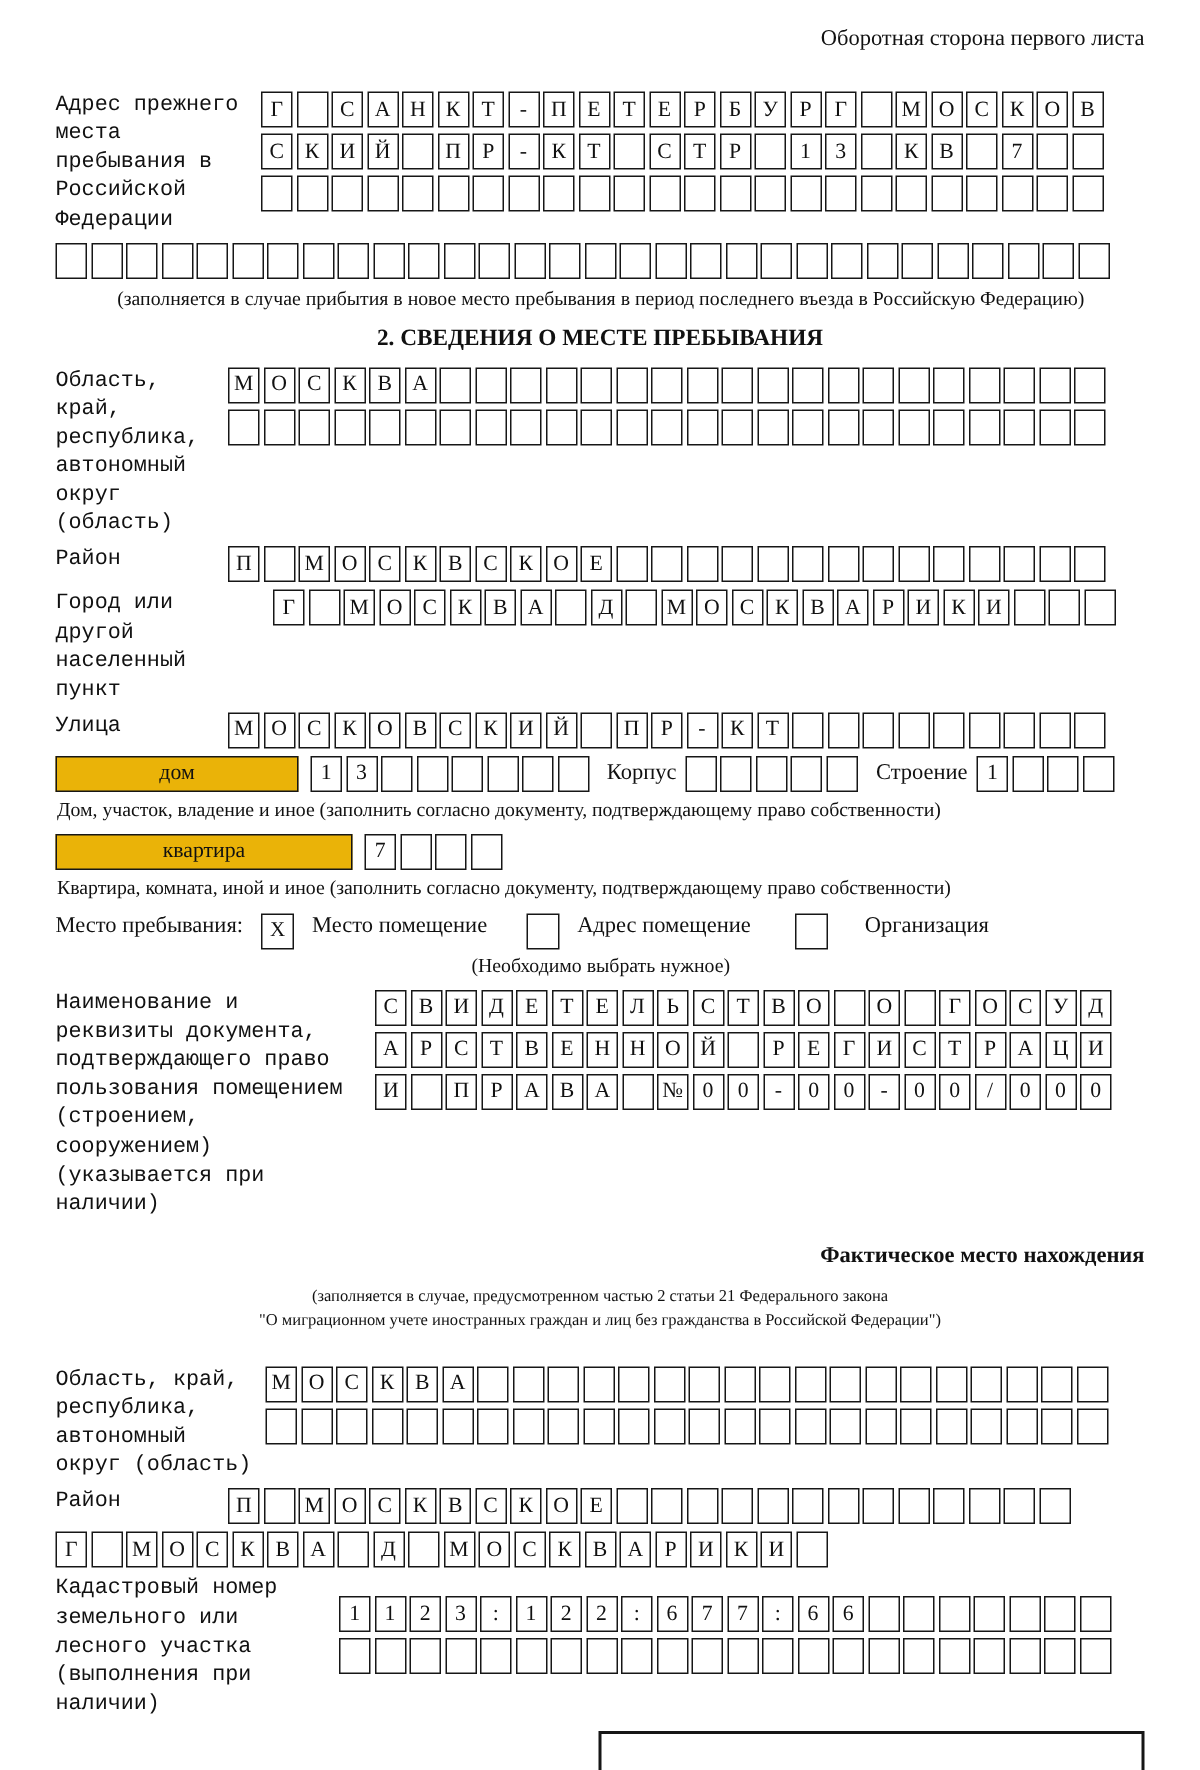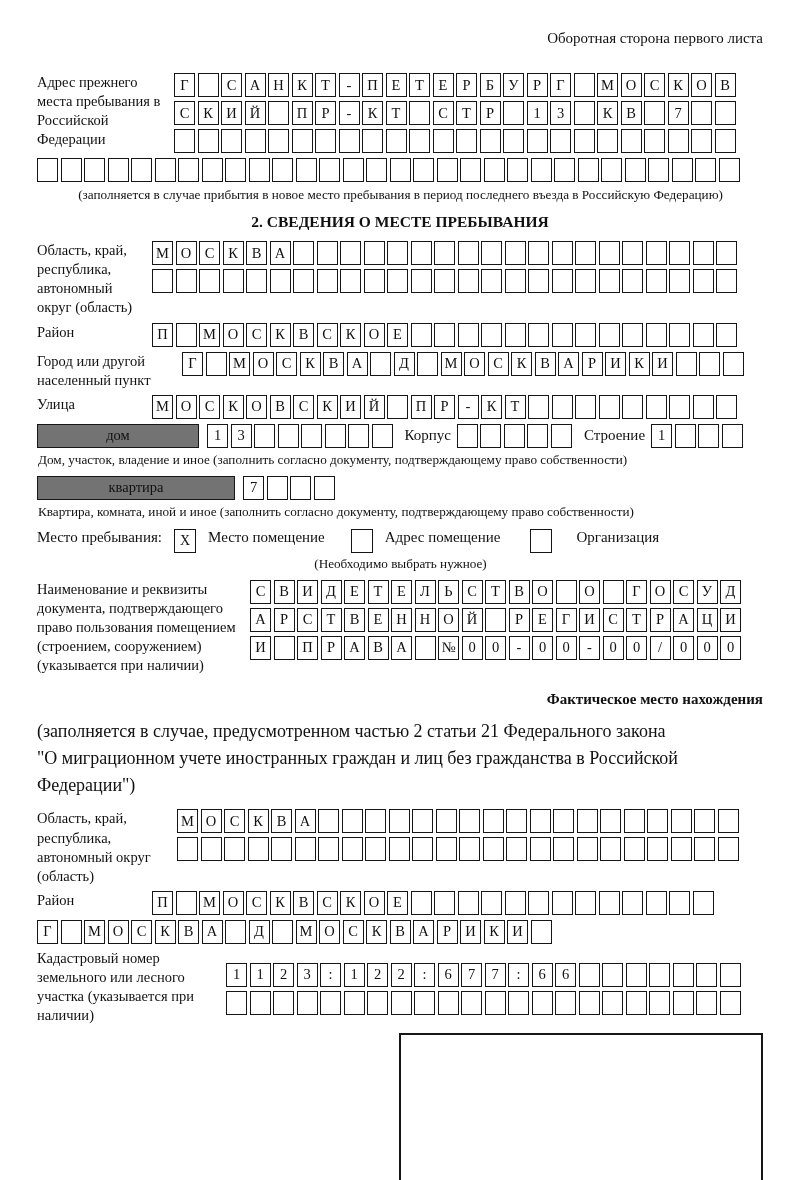--- a/index.html
+++ b/index.html
@@ -6,23 +6,23 @@
   .page{
     position:relative;
     width:800px;height:1180px;
     box-sizing:border-box;
     padding:14px 37px 0 37px;
     background:#ffffff;
     color:#111;
     font-family:"Liberation Serif","DejaVu Serif",serif;
     overflow:hidden;
   }
-  .side-note{text-align:right;font-size:15px;margin:16px 0 26px 0;}
+  .side-note{text-align:right;font-size:15px;margin:4px 0 26px 0;}
   .f{display:flex;align-items:flex-start;margin-bottom:5px;}
-  .label{font-size:14.5px;line-height:1.32;box-sizing:border-box;padding-right:8px;flex:none;}
+  .label{font-size:14.5px;line-height:1.32;box-sizing:border-box;padding-right:8px;flex:none;font-family:Liberation Mono, monospace;}
   .lw137{width:137px;}
   .lw115{width:115px;}
   .lw145{width:145px;}
   .lw213{width:213px;}
   .lw140{width:140px;}
   .lw191{width:191px;}
   .lw189{width:189px;}
   .rows{display:flex;flex-direction:column;row-gap:4px;}
   .cellrow{display:flex;column-gap:2.5px;}
   .cell{
@@ -31,34 +31,34 @@
     display:flex;align-items:center;justify-content:center;
     font-size:14.5px;background:#fff;
   }
   .fullrow{margin:4px 0 5px 0;}
   .note{font-size:13.2px;text-align:center;margin:2px 0 8px 1px;}
   .sec-title{text-align:center;font-weight:bold;font-size:15.5px;margin:10px 0 10px 0;}
   .houserow{display:flex;align-items:center;margin:3px 0 4px 0;}
   .widebox{
     flex:none;height:22px;border:1.6px solid #161616;
     display:flex;align-items:center;justify-content:center;
-    font-size:14.5px;background:#737373;
+    font-size:14.5px;background:#eab308;
   }
   .w-dom{width:160px;margin-right:8px;}
   .w-kv{width:196px;margin-right:8px;}
   .inl{font-size:15px;margin:0 6px 0 12px;flex:none;}
   .stayrow{display:flex;align-items:flex-start;font-size:15px;margin:9px 0 3px 0;}
   .cb{
     flex:none;width:20px;height:22px;border:1.6px solid #161616;
     display:flex;align-items:center;justify-content:center;
     font-size:14px;margin:0 12px;background:#fff;
   }
   .doc-rows{margin-top:0;}
   .act-title{text-align:right;font-weight:bold;font-size:15px;margin:16px 0 10px 0;}
-  .act-note{font-size:18px;line-height:1.5;margin-bottom:10px;}
+  .act-note{font-size:11px;text-align:center;line-height:1.5;margin-bottom:22px;}
   .cad-rows{margin-top:14px;}
   .markbox{
     width:360px;height:170px;border:2px solid #161616;
     margin:8px 0 0 auto;background:#fff;
   }
   .markcaption{
     width:388px;margin:8px -8px 0 auto;
     text-align:center;font-size:13.5px;line-height:1.4;
   }
 </style>
@@ -592,21 +592,21 @@
           <div class="cell">Р</div>
           <div class="cell">И</div>
           <div class="cell">К</div>
           <div class="cell">И</div>
           <div class="cell"></div>
         </div>
     </div>
   </div>
 
   <div class="f">
-    <div class="label lw189">Кадастровый номер земельного или лесного участка (указывается при наличии)</div>
+    <div class="label lw189">Кадастровый номер земельного или лесного участка (выполнения при наличии)</div>
     <div class="rows cad-rows">
       <div class="cellrow">
           <div class="cell">1</div>
           <div class="cell">1</div>
           <div class="cell">2</div>
           <div class="cell">3</div>
           <div class="cell">:</div>
           <div class="cell">1</div>
           <div class="cell">2</div>
           <div class="cell">2</div>

